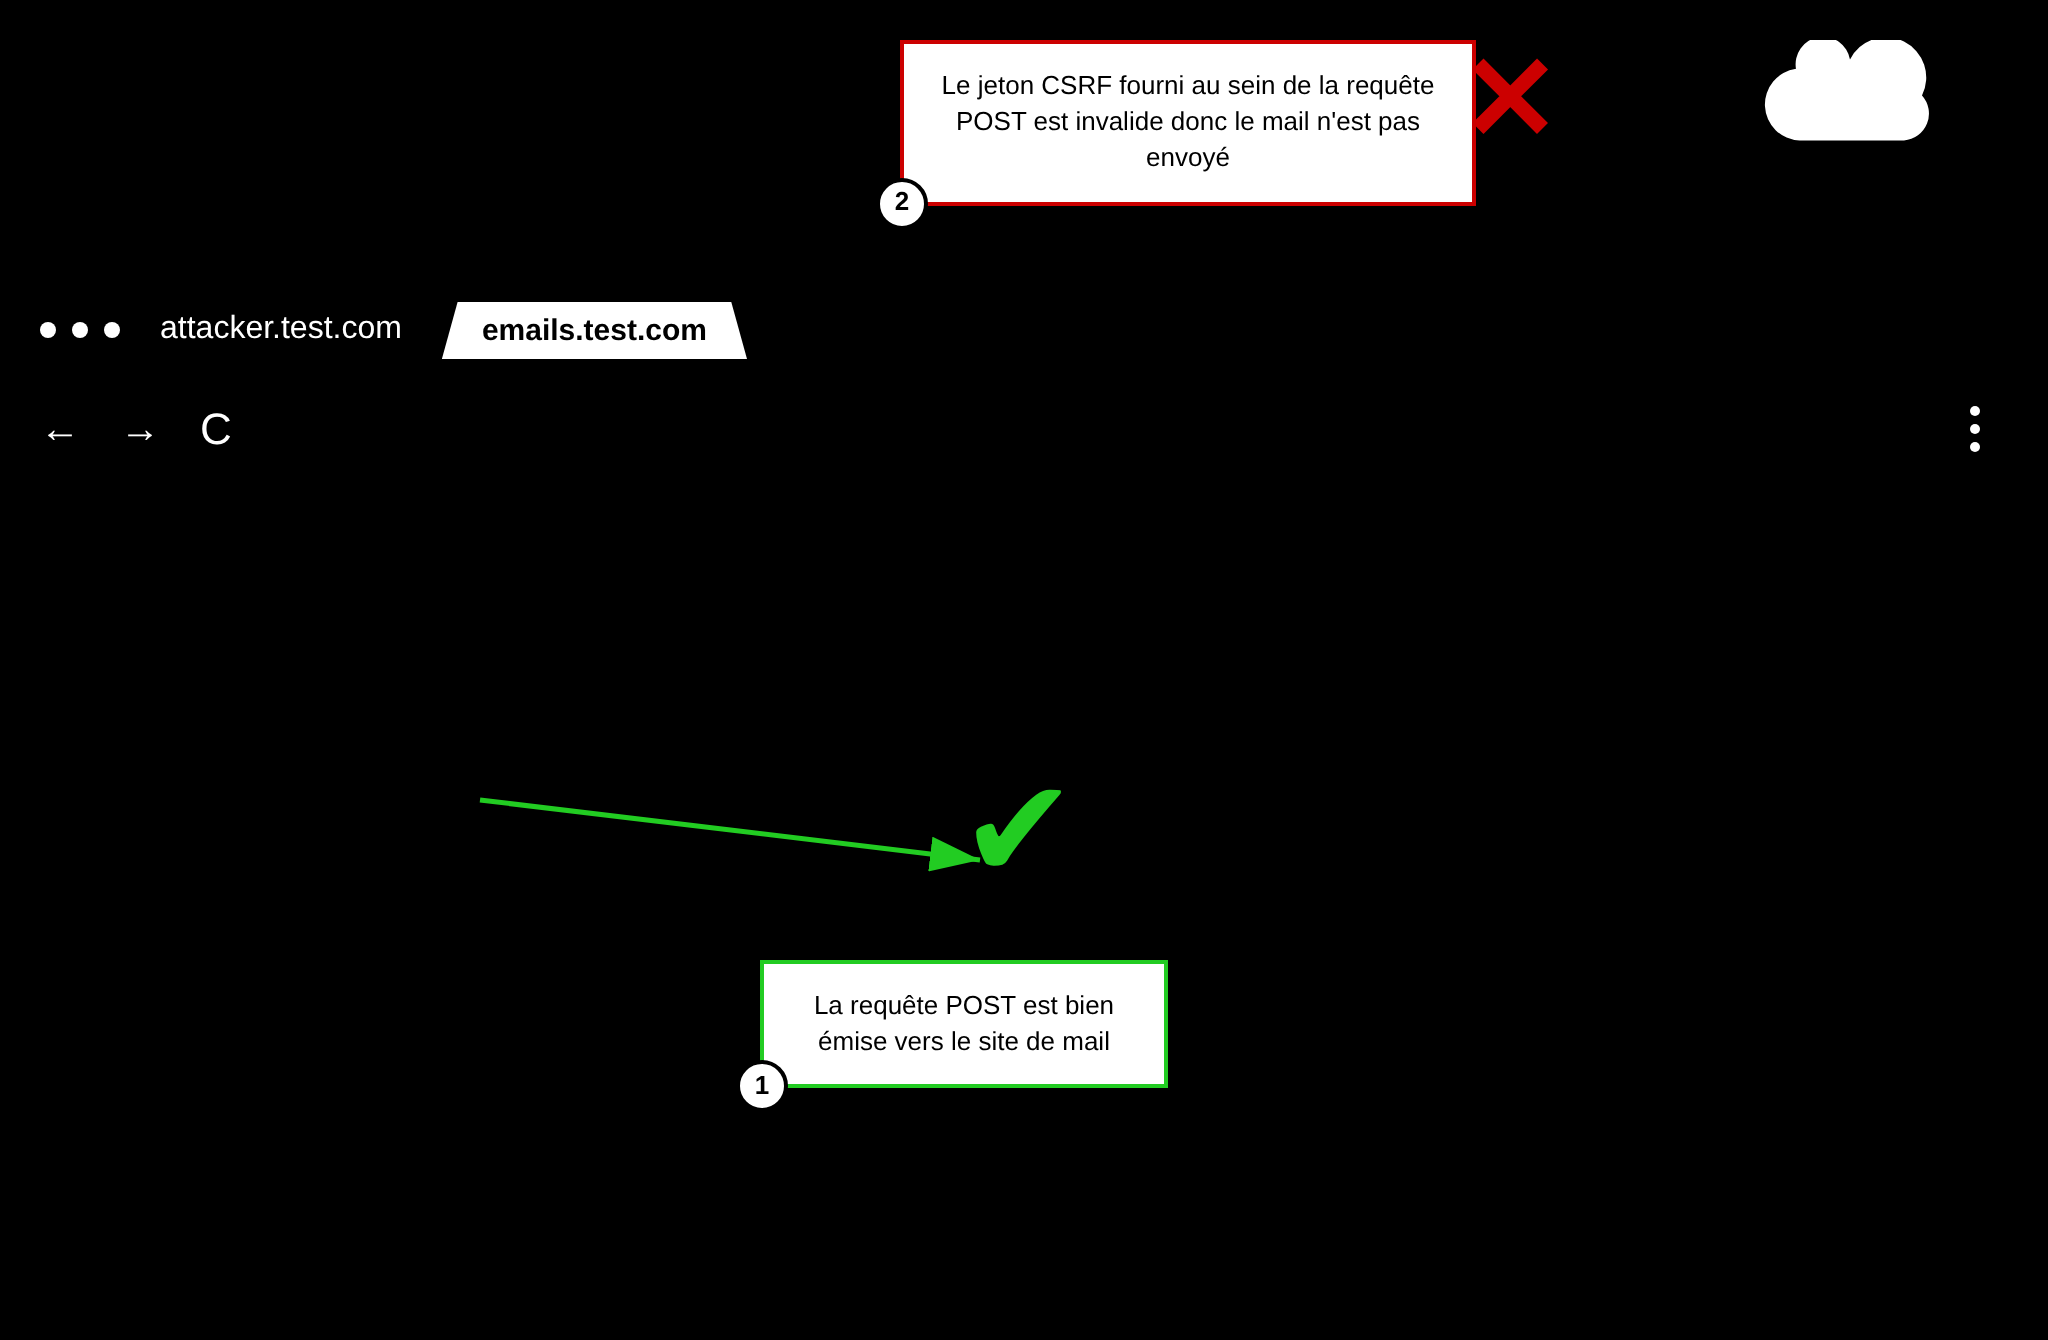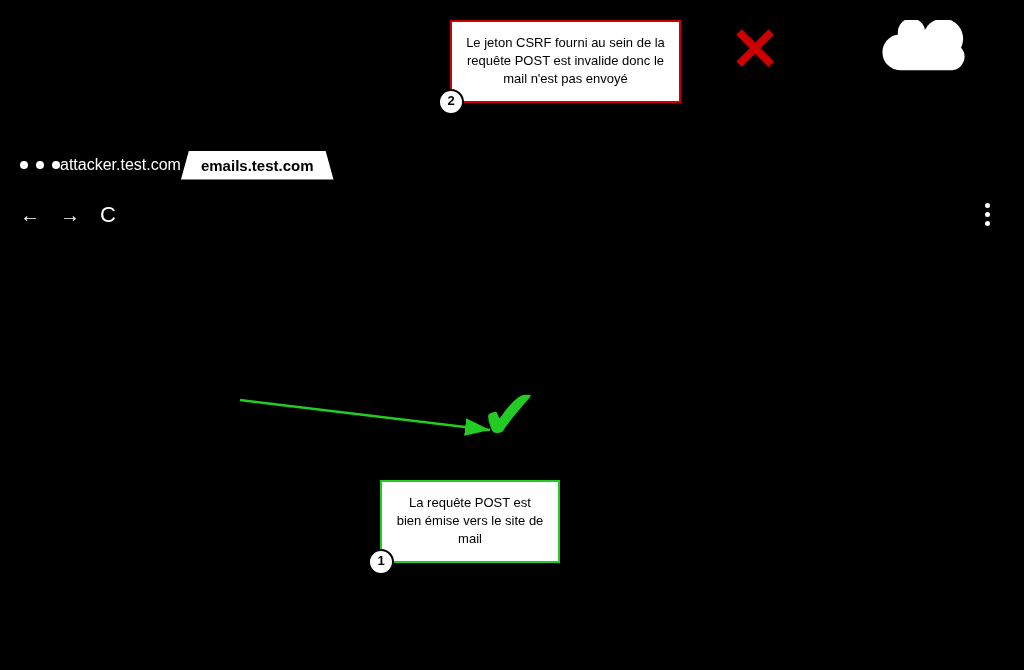--- a/index.html
+++ b/index.html
@@ -15,20 +15,21 @@
     
     .browser-bar {
       position: absolute;
       top: 140px;
       left: 0;
       right: 0;
       height: 50px;
       display: flex;
       align-items: center;
       padding: 0 20px;
+      gap: 20px;
     }
 
     .browser-dots {
       display: flex;
       gap: 8px;
       align-items: center;
     }
     .dot {
       width: 8px;
       height: 8px;
@@ -90,21 +91,21 @@
       height: 5px;
       border-radius: 50%;
       background: #fff;
     }
 
     
     .csrf-box {
       position: absolute;
       top: 20px;
       left: 450px;
-      width: 231px;
+      width: 288px;
       border: 2px solid #cc0000;
       background: #fff;
       padding: 12px 14px;
       font-size: 13px;
       color: #000;
       line-height: 1.4;
       text-align: center;
     }
 
     .csrf-step-badge {
@@ -152,21 +153,21 @@
       font-size: 70px;
       color: #22cc22;
       line-height: 1;
     }
 
     
     .post-box {
       position: absolute;
       top: 480px;
       left: 380px;
-      width: 180px;
+      width: 204px;
       border: 2px solid #22cc22;
       background: #fff;
       padding: 12px 14px;
       font-size: 13px;
       color: #000;
       line-height: 1.4;
       text-align: center;
     }
 
     .post-step-badge {

